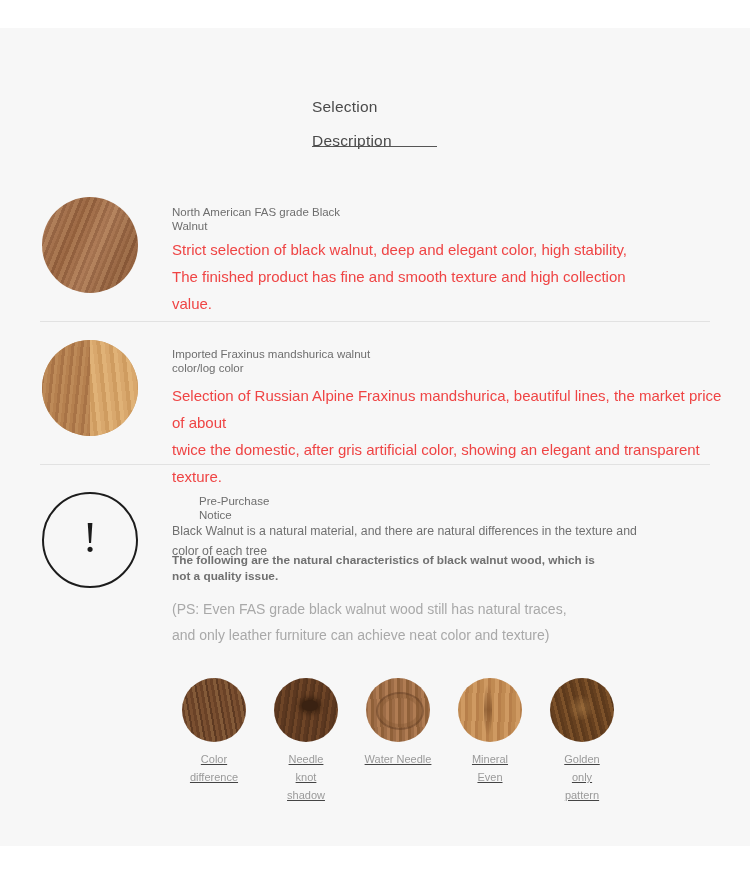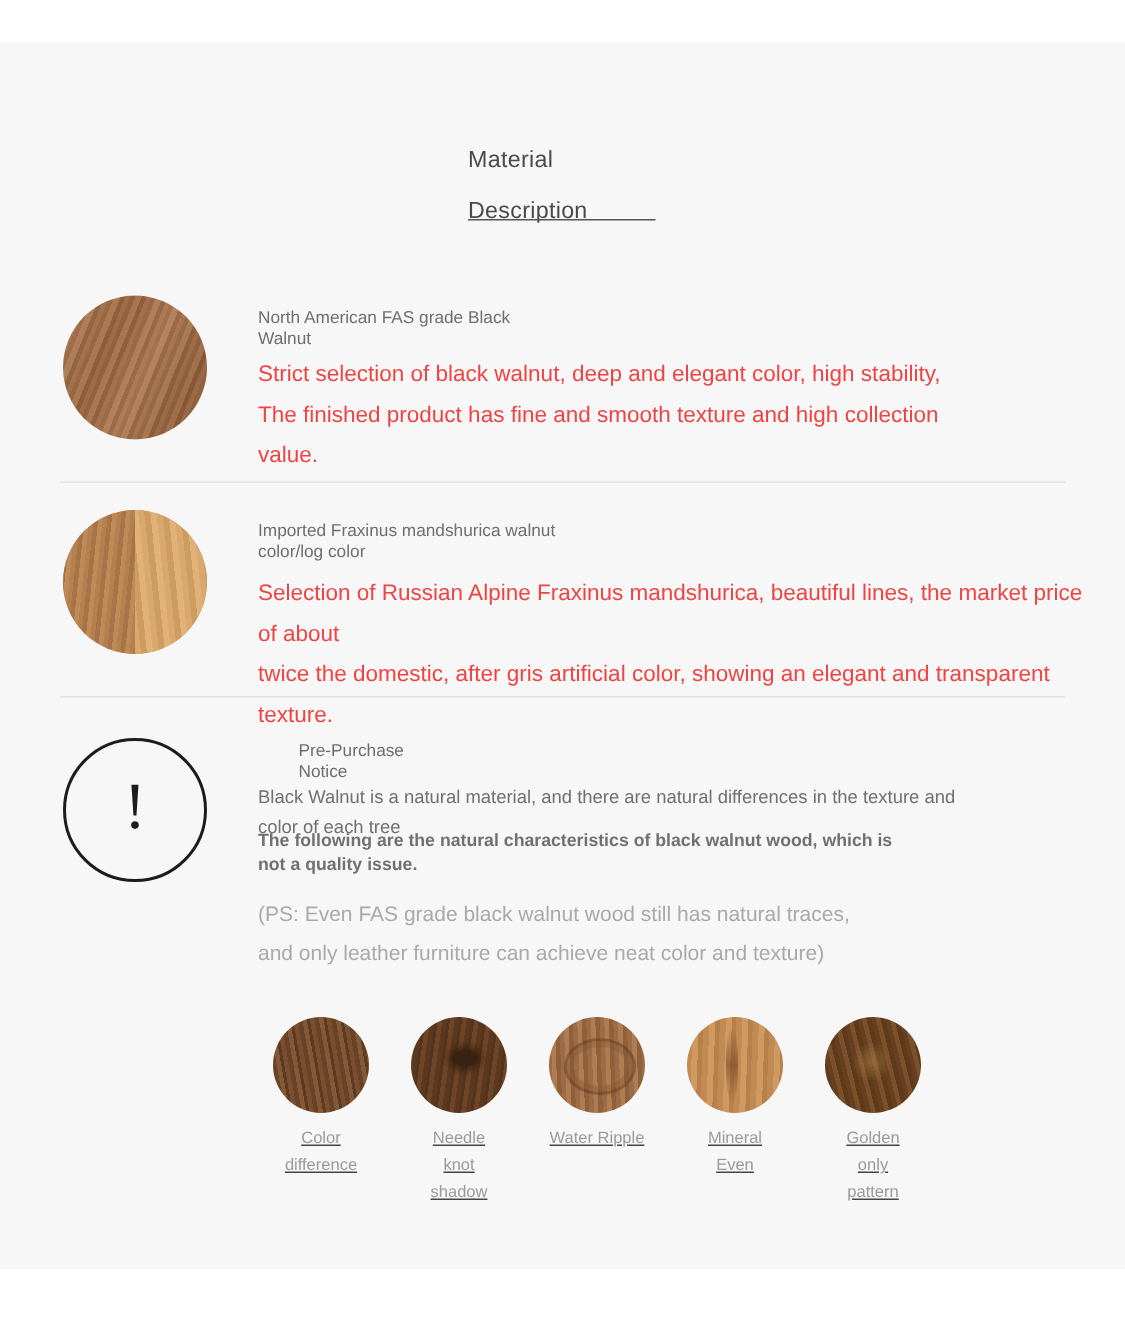--- a/index.html
+++ b/index.html
@@ -300,21 +300,21 @@
 </style>
 </head>
 <body>
 
 <div class="page">
 
   <div class="top-white"></div>
   <div class="bottom-white"></div>
 
   <div class="title-wrap">
-    <div class="title-line1">Material</div>
+    <div class="title-line1">Selection</div>
     <div class="title-line2">Description</div>
   </div>
   <div class="title-rule"></div>
 
   <div class="circle-img wood1"></div>
   <div class="sec-head" style="left:172px; top:206px; width:520px;">North American FAS grade Black
 Walnut</div>
   <div class="sec-body" style="left:172px; top:236px; width:545px;">Strict selection of black walnut, deep and elegant color, high stability,
 The finished product has fine and smooth texture and high collection
 value.</div>
@@ -352,21 +352,21 @@
 difference</div>
     </div>
     <div class="swatch">
       <div class="sw-circle sw-b"></div>
       <div class="sw-label">Needle
 knot
 shadow</div>
     </div>
     <div class="swatch">
       <div class="sw-circle sw-c"></div>
-      <div class="sw-label">Water Ripple</div>
+      <div class="sw-label">Water Needle</div>
     </div>
     <div class="swatch">
       <div class="sw-circle sw-d"></div>
       <div class="sw-label">Mineral
 Even</div>
     </div>
     <div class="swatch">
       <div class="sw-circle sw-e"></div>
       <div class="sw-label">Golden
 only

